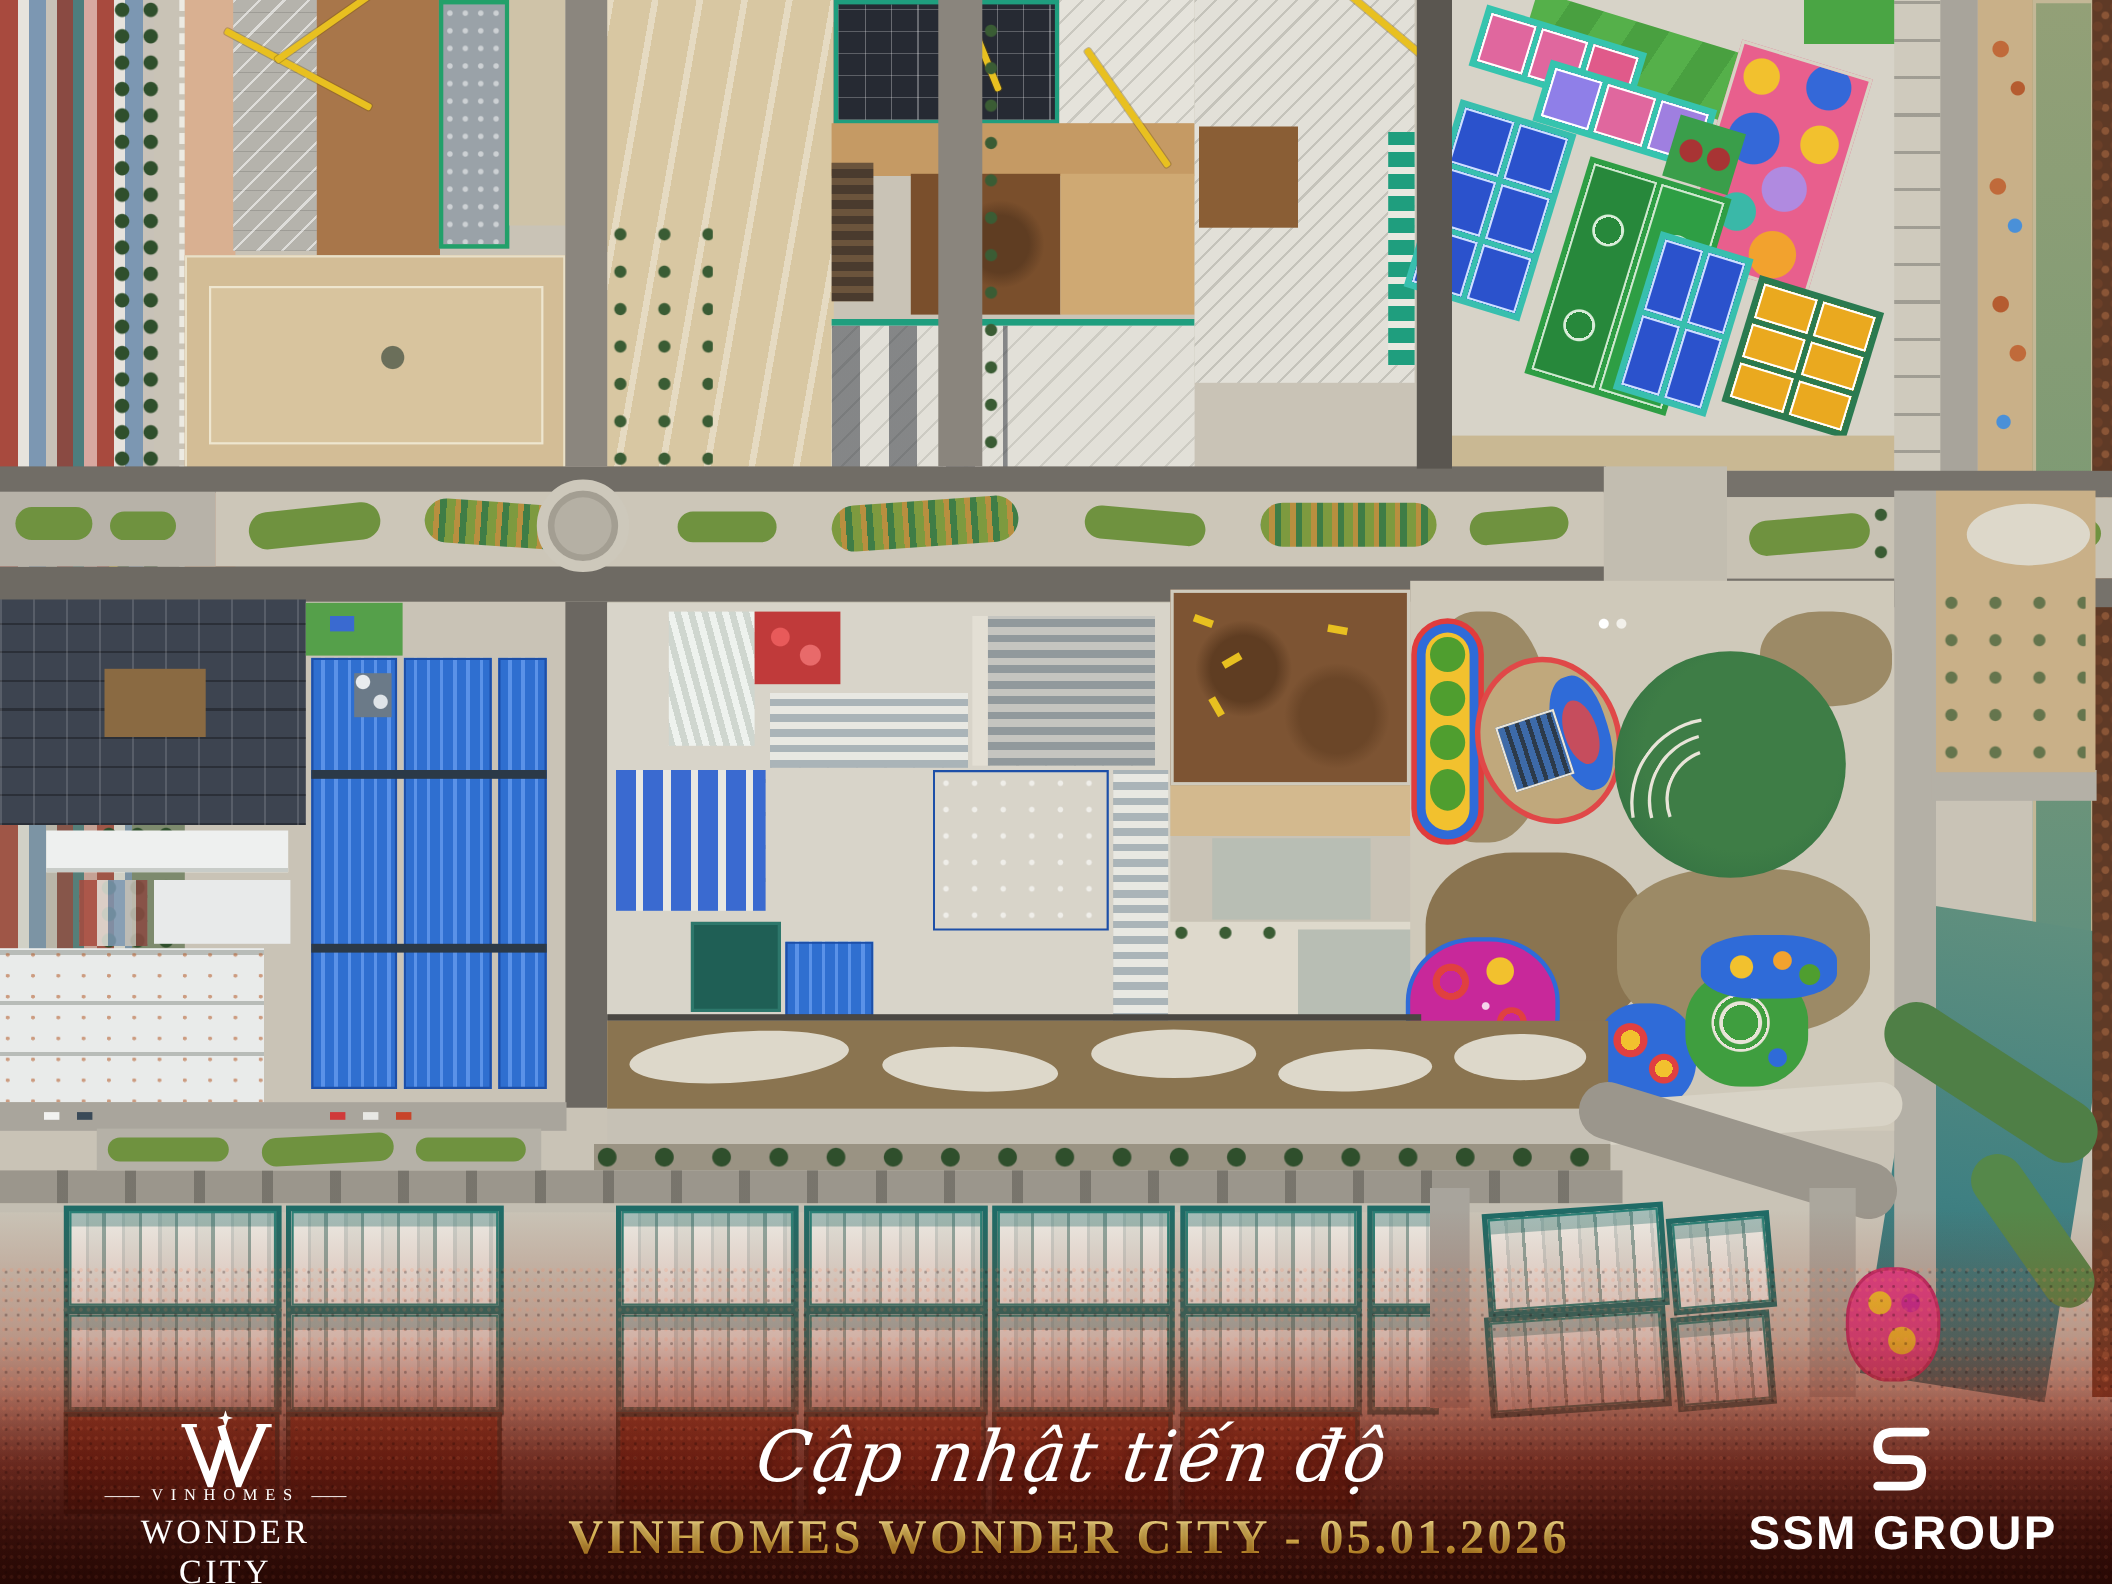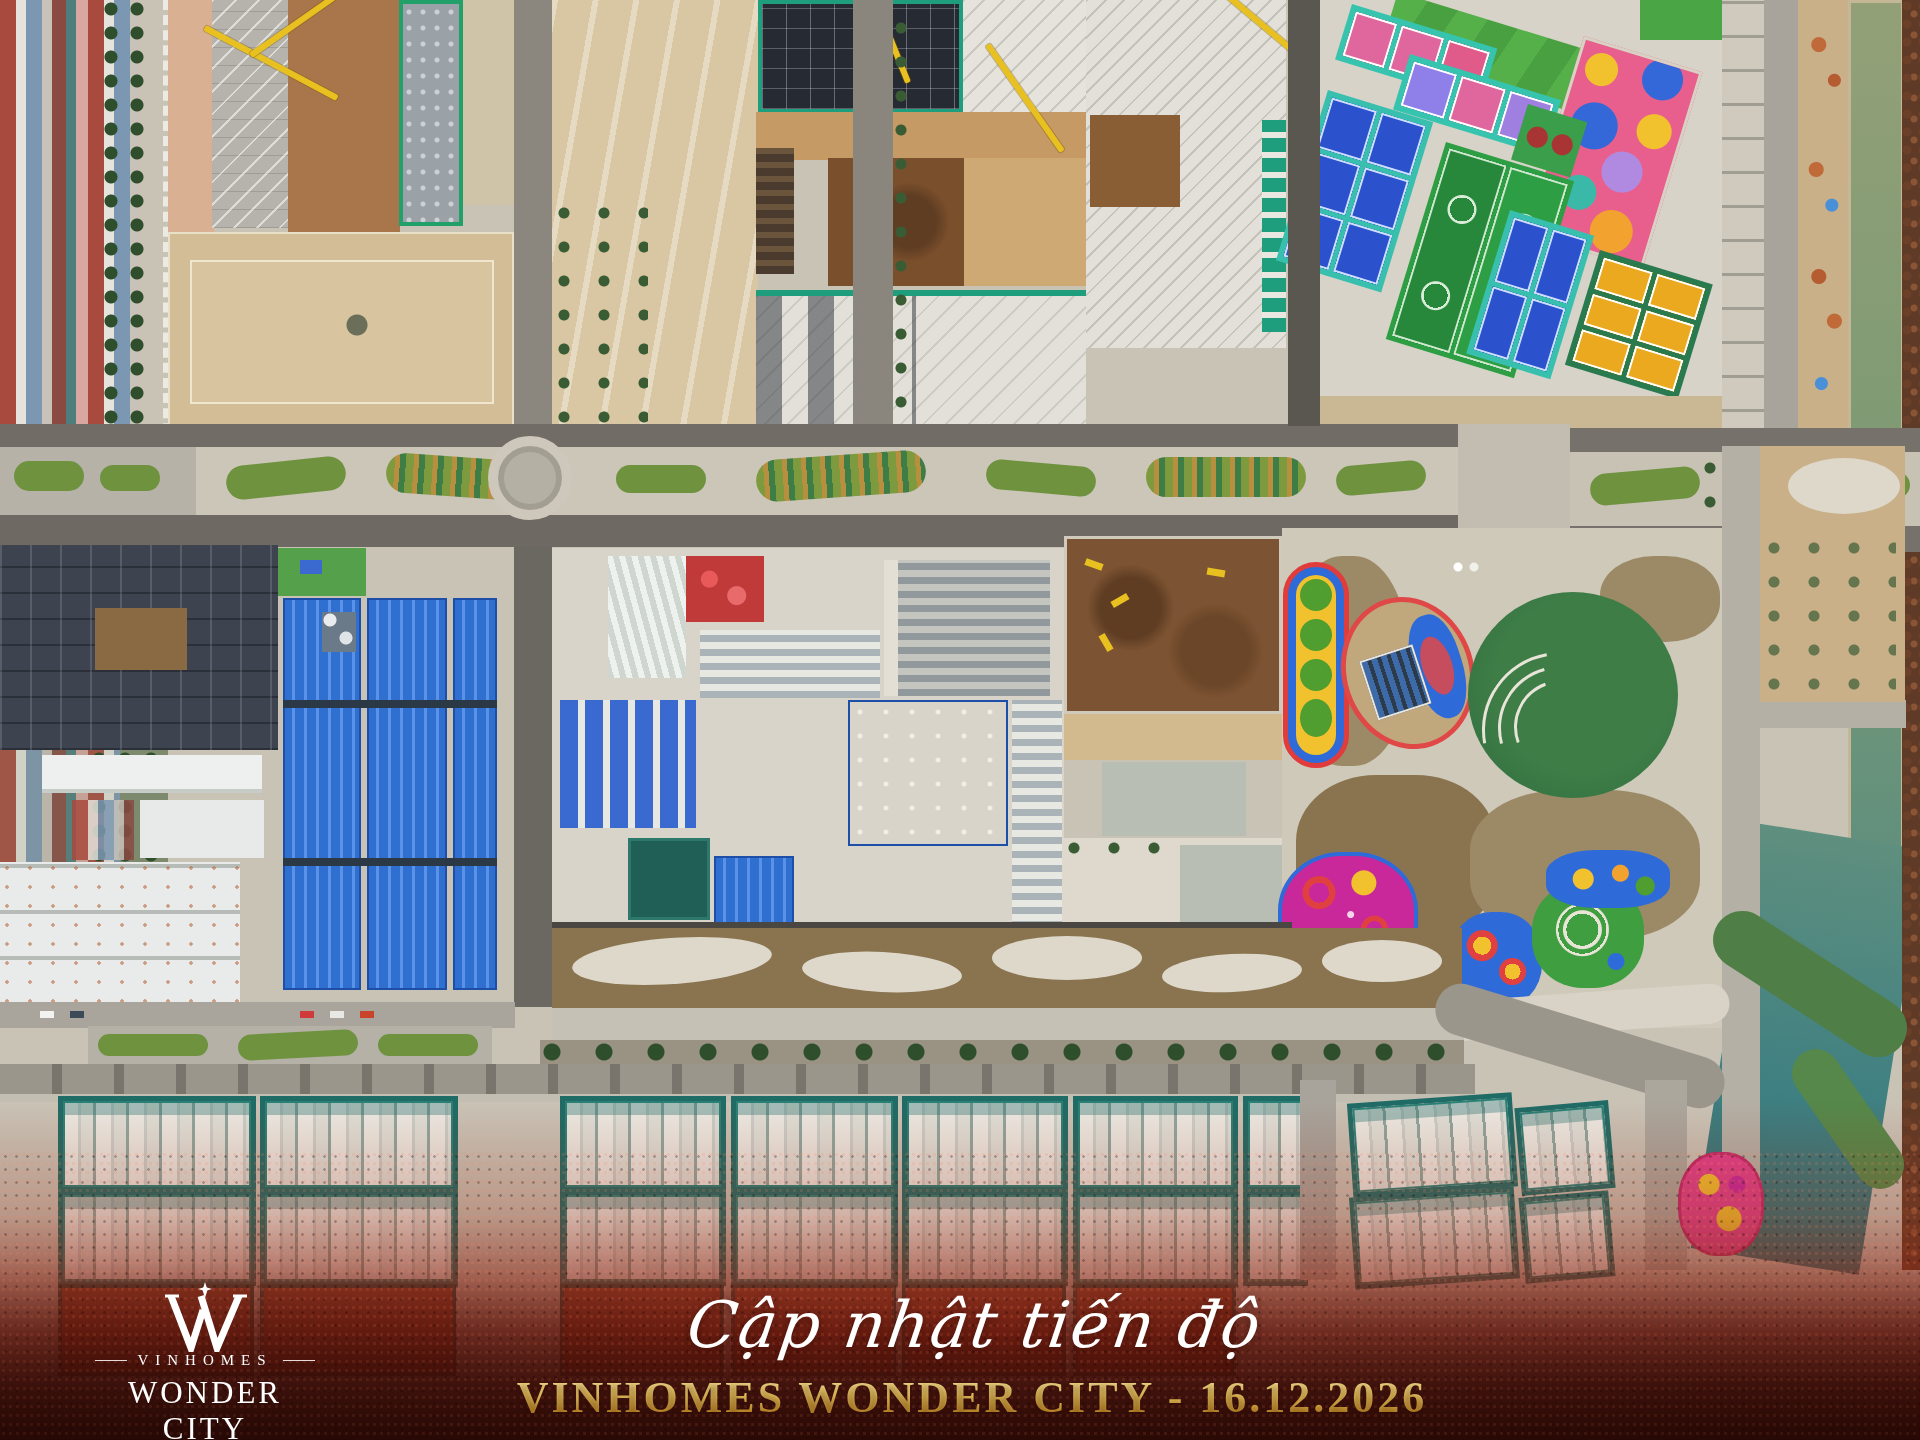--- a/index.html
+++ b/index.html
@@ -340,16 +340,22 @@
       <path d="M41 7 L48 5 L55 7 L48 9 Z" fill="#fff"></path>
       <path d="M14 14 L34 66 L46 28" fill="none" stroke="#fff" stroke-width="7"></path>
       <path d="M44 14 L60 66 L82 14" fill="none" stroke="#fff" stroke-width="7"></path>
       <path d="M8 14 H22 M76 14 H90" stroke="#fff" stroke-width="3"></path>
     </svg>
     <div class="vh-brand">VINHOMES</div>
     <div class="vh-project">WONDER CITY</div>
   </div>
 
   <div class="z script-caption" style="left:975px;top:1288px;">Cập nhật tiến độ</div>
-  <div class="z gold-caption" style="left:972px;top:1372px;">VINHOMES WONDER CITY - 16.12.2026</div>
-
+  <div class="z gold-caption" style="left:972px;top:1372px;">VINHOMES WONDER CITY - 05.01.2026</div>
+
+  <div class="z ssm-logo" style="left:1580px;top:1292px;width:300px;">
+    <svg width="72" height="72" viewBox="0 0 72 72" style="display:block;margin:0 auto;">
+      <path d="M56 10 H28 q-15 0 -15 13 q0 12 14 12 h15 q11 0 11 11 q0 13 -14 13 H13" fill="none" stroke="#fff" stroke-width="8" stroke-linecap="round" stroke-linejoin="round"></path>
+    </svg>
+    <div class="ssm-text" style="margin-top:6px;">SSM GROUP</div>
+  </div>
 
 </div>
 
 </body></html>

